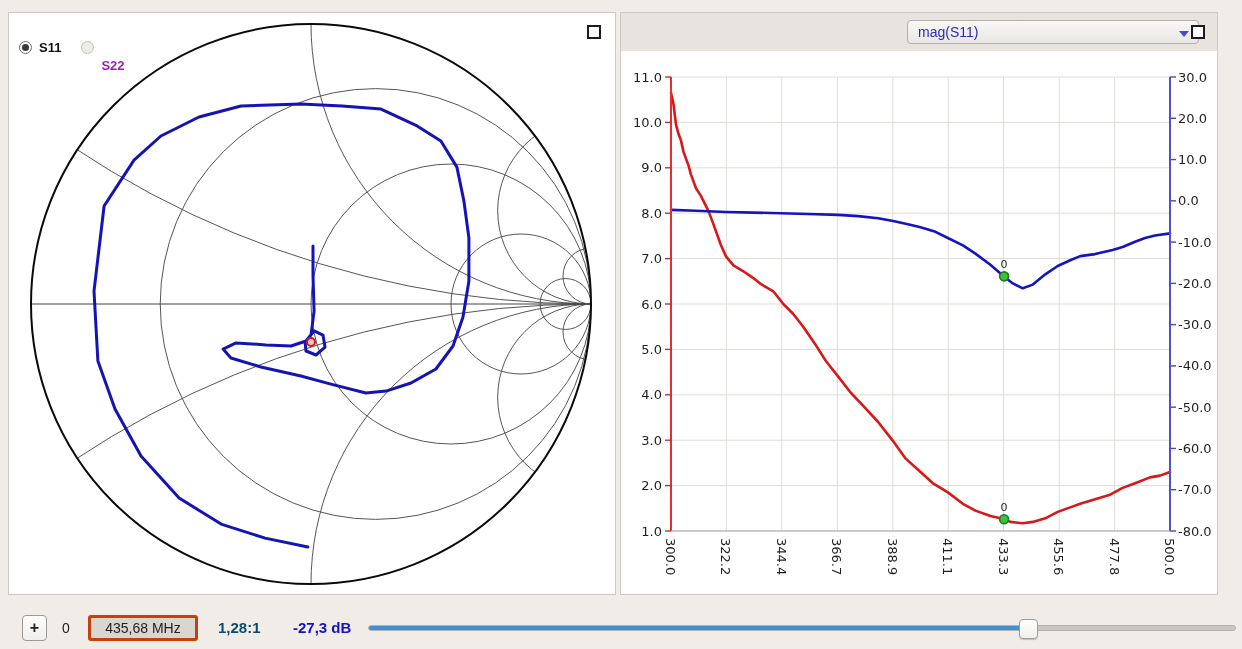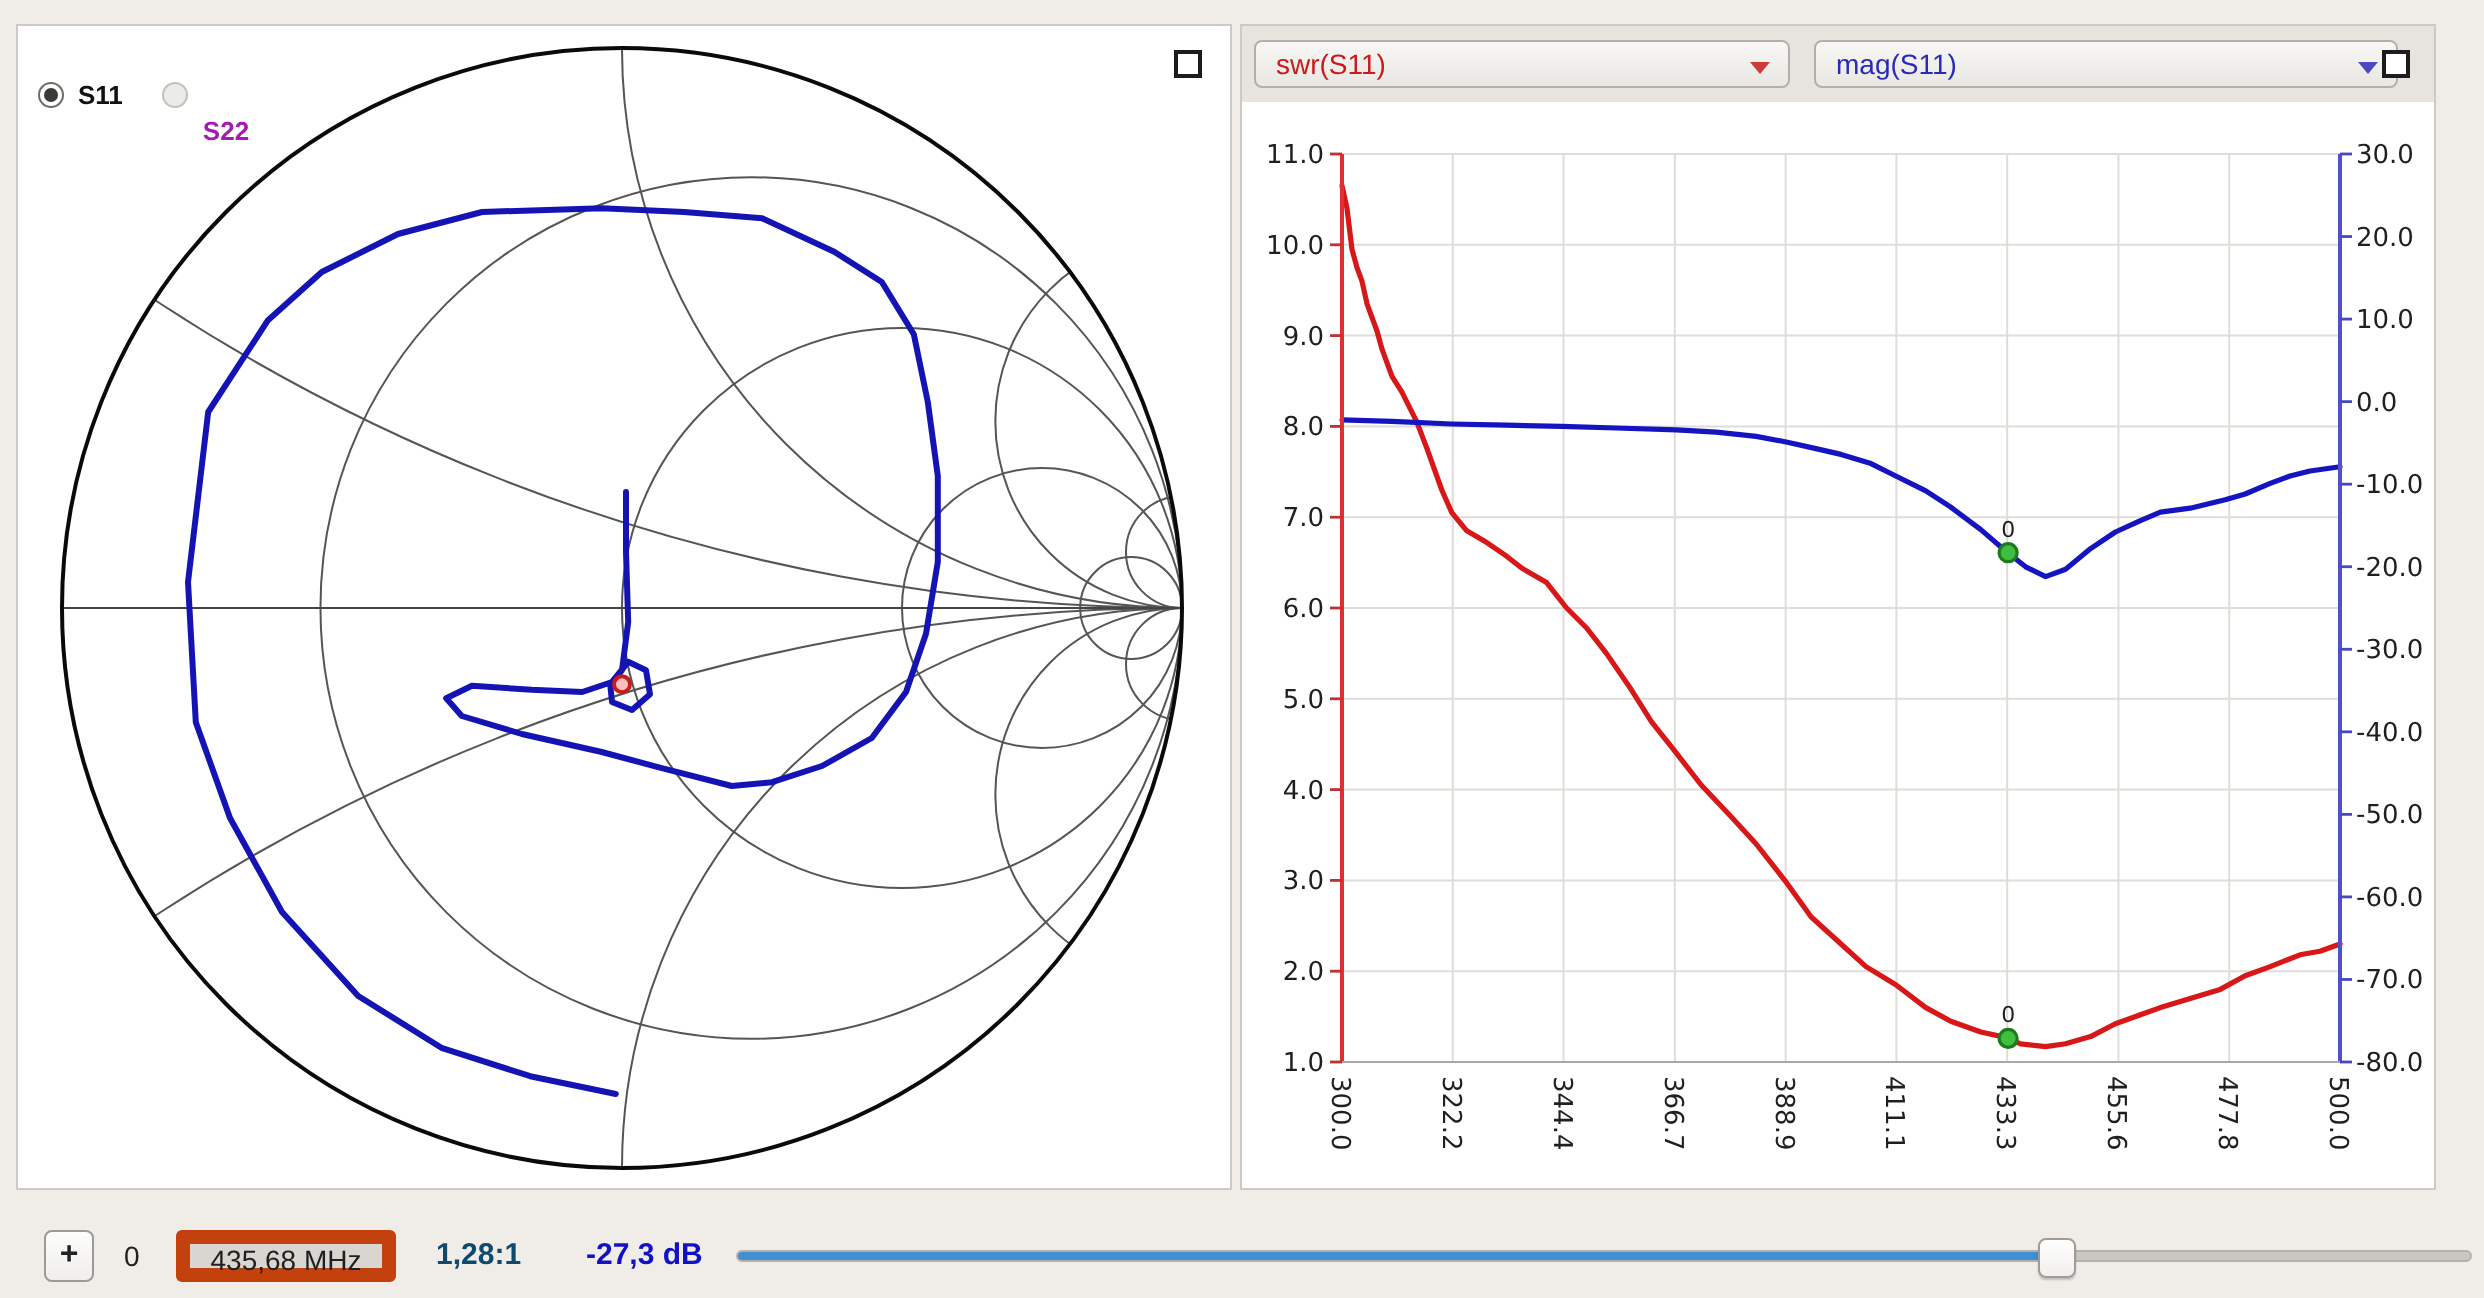--- a/index.html
+++ b/index.html
@@ -41,21 +41,21 @@
   #xy-svg{position:absolute;left:0;top:38px;}
   svg text{font-family:"DejaVu Sans",sans-serif;}
   .tick-label{font-size:13px;fill:#1f1f1f;}
   .marker-label{font-size:11px;fill:#1f1f1f;}
   #bottom-bar{position:absolute;left:0;top:600px;width:1242px;height:49px;}
   #add-btn{position:absolute;left:22px;top:15px;width:25px;height:26px;
     background:linear-gradient(#fdfdfc,#efeeec);border:1px solid #9d9a95;border-radius:4px;
     font-size:16px;font-weight:700;color:#222;line-height:22px;text-align:center;padding:0;}
   #marker-idx{position:absolute;left:62px;top:20px;font-size:14px;color:#222;}
   #freq-btn{position:absolute;left:88px;top:15px;width:110px;height:26px;
-    background:#d9d5d0;border:7px solid #c2410c;border-radius:3px;
+    background:#d9d5d0;border:3px solid #c2410c;border-radius:3px;
     font-size:14px;color:#1f1f1f;text-align:center;padding:0;font-family:"Liberation Sans",sans-serif;}
   #swr-val{position:absolute;left:218px;top:19px;font-size:15px;font-weight:700;color:#0c4a6e;}
   #mag-val{position:absolute;left:293px;top:19px;font-size:15px;font-weight:700;color:#1212c4;}
   #freq-slider{position:absolute;left:368px;top:18px;width:868px;height:20px;}
   #slider-track{position:absolute;left:0;top:7px;width:100%;height:6px;border-radius:3px;
     background:#cac7c2;border:1px solid #b4b1ac;box-sizing:border-box;}
   #slider-fill{height:100%;background:#3f8fd2;border-radius:3px 0 0 3px;}
   #slider-handle{position:absolute;top:1px;width:17px;height:18px;background:linear-gradient(#ffffff,#f0efed);
     border:1px solid #a09d98;border-radius:4px;box-shadow:0 1px 1px rgba(0,0,0,.2);}
 </style>
@@ -96,24 +96,20 @@
       </g>
       <line x1="22" y1="291" x2="582" y2="291" stroke="#444" stroke-width="1"></line>
       <circle cx="302" cy="291" r="280" fill="none" stroke="#0a0a0a" stroke-width="2"></circle>
       <polyline points="298.9,534.0 256.1,525.1 212.1,511.1 170.1,485.0 132.0,443.0 106.0,396.0 88.9,348.1 85.0,278.1 95.1,193.0 125.0,147.1 151.9,123.0 190.0,104.0 232.0,93.0 291.9,91.1 333.1,93.0 372.0,96.1 408.1,112.9 431.9,128.0 447.9,154.1 454.9,188.0 459.9,224.9 459.9,268.0 454.0,303.9 444.0,333.0 426.9,356.0 402.0,370.0 377.0,378.1 356.9,380.0 321.9,371.1 291.9,363.0 251.9,354.0 221.9,345.0 214.1,336.1 227.0,329.9 256.9,331.9 282.1,333.0 297.0,328.0 305.1,317.9 314.0,322.1 316.0,334.1 307.0,342.0 297.0,338.0 296.1,329.1 302.0,322.1 305.1,298.0 304.0,263.0 304.0,233.0" fill="none" stroke="#1414b4" stroke-width="3" stroke-linejoin="round" stroke-linecap="round"></polyline>
       <circle cx="302" cy="329.08" r="4" fill="#ff7070" fill-opacity="0.45" stroke="#c81c1c" stroke-width="2"></circle>
     </svg>
 </div>
 
 <div id="plot-panel" class="panel">
   <div id="plot-header">
-    <div class="dropdown dd-red">
-      <span class="dd-label">swr(S11)</span>
-      <span class="dd-arrow"></span>
-    </div>
     <div class="dropdown dd-blue">
       <span class="dd-label">mag(S11)</span>
       <span class="dd-arrow"></span>
     </div>
     <div id="plot-max" class="maxbtn"></div>
   </div>
   <svg id="xy-svg" width="596" height="543">
       <g stroke="#e0ddd8" stroke-width="1">
         <line x1="50" y1="26" x2="549" y2="26"></line>
         <line x1="50" y1="71.39999999999998" x2="549" y2="71.39999999999998"></line>

